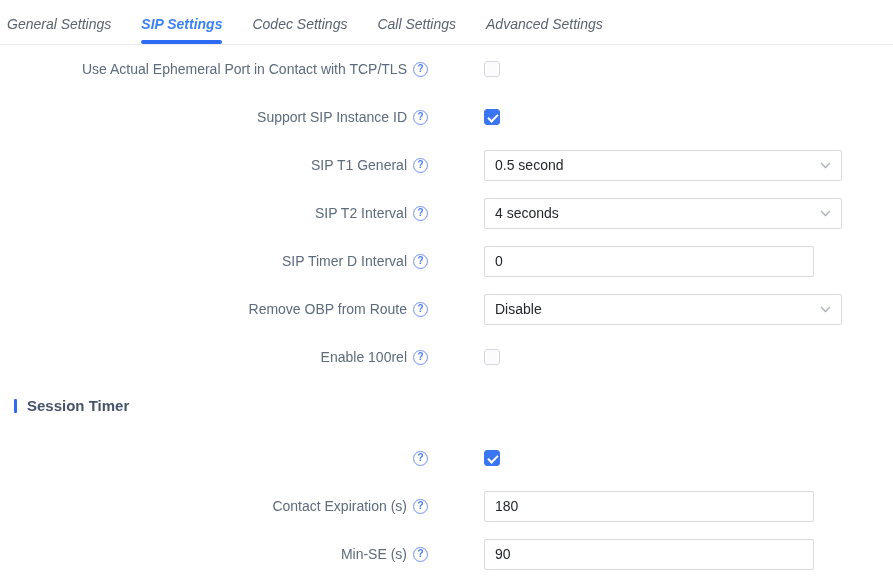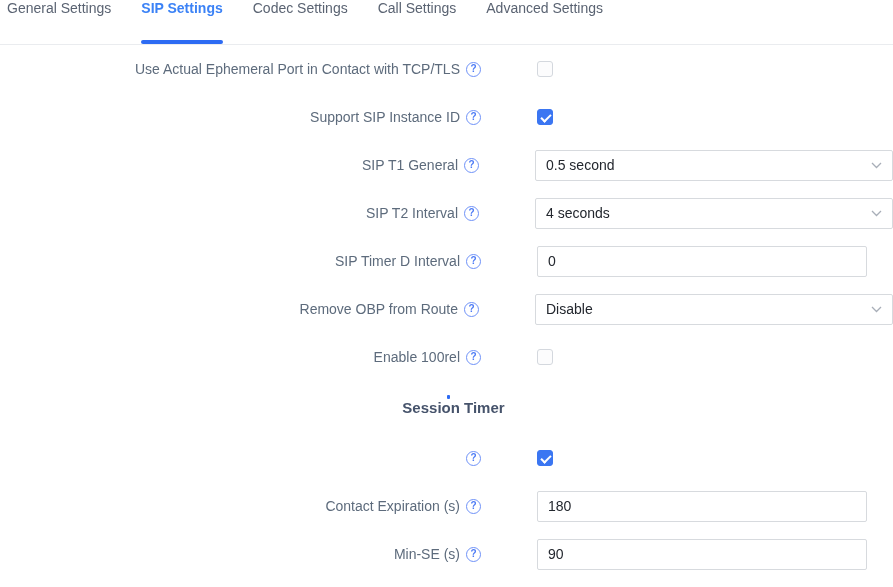--- a/index.html
+++ b/index.html
@@ -12,35 +12,36 @@
   
   .tabbar {
     display: flex; align-items: stretch;
     height: 45px; padding-left: 7px;
     border-bottom: 1px solid #eaecef;
     background: #ffffff;
   }
   .tab {
     position: relative;
     margin-right: 30px;
-    padding-top: 0;
+    padding-top: 16px;
     color: #5a6372;
     cursor: pointer;
     white-space: nowrap;
+    font-style: italic;
   }
   .tab.active { color: #3b82f6; font-weight: 700; }
   .tab.active::after {
     content: ""; position: absolute; left: 0; right: 0; bottom: 0;
     height: 4px; border-radius: 2px; background: #2d6bf3;
   }
   
   .content { padding-top: 0; }
   .row { display: flex; align-items: center; height: 48px; }
   .label-col {
-    width: 481px; display: flex; justify-content: flex-end; align-items: center;
+    width: 428px; display: flex; justify-content: flex-end; align-items: center;
   }
   .label { color: #5d6b7c; text-align: right; }
   .help {
     width: 15px; height: 15px; margin-left: 6px; flex: 0 0 auto;
     border: 1px solid #6f92f8; border-radius: 50%;
     color: #4d7bf5; font-size: 10px; font-weight: 600;
     display: flex; align-items: center; justify-content: center;
     cursor: pointer; line-height: 1;
   }
   .control-col { margin-left: 56px; display: flex; align-items: center; }
@@ -70,21 +71,21 @@
     width: 358px; height: 31px;
     border: 1px solid #d7dade; border-radius: 2px;
     padding: 0 10px; background: #ffffff; cursor: pointer;
     display: flex; align-items: center; justify-content: space-between;
     color: #23272e;
   }
   .chevron { display: flex; align-items: center; }
   
   .section-header {
     display: flex; align-items: center;
-    margin: 14px 0 18px 14px; height: 21px; flex-direction: column;
+    margin: 14px 0 18px 14px; height: 21px;
   }
   .section-bar {
     width: 3px; height: 14px; background: #2d6bf3;
     border-radius: 1px; margin-right: 10px;
   }
   .section-title { color: #46536b; font-size: 15px; font-weight: 600; }
 </style>
 </head>
 <body>
 

